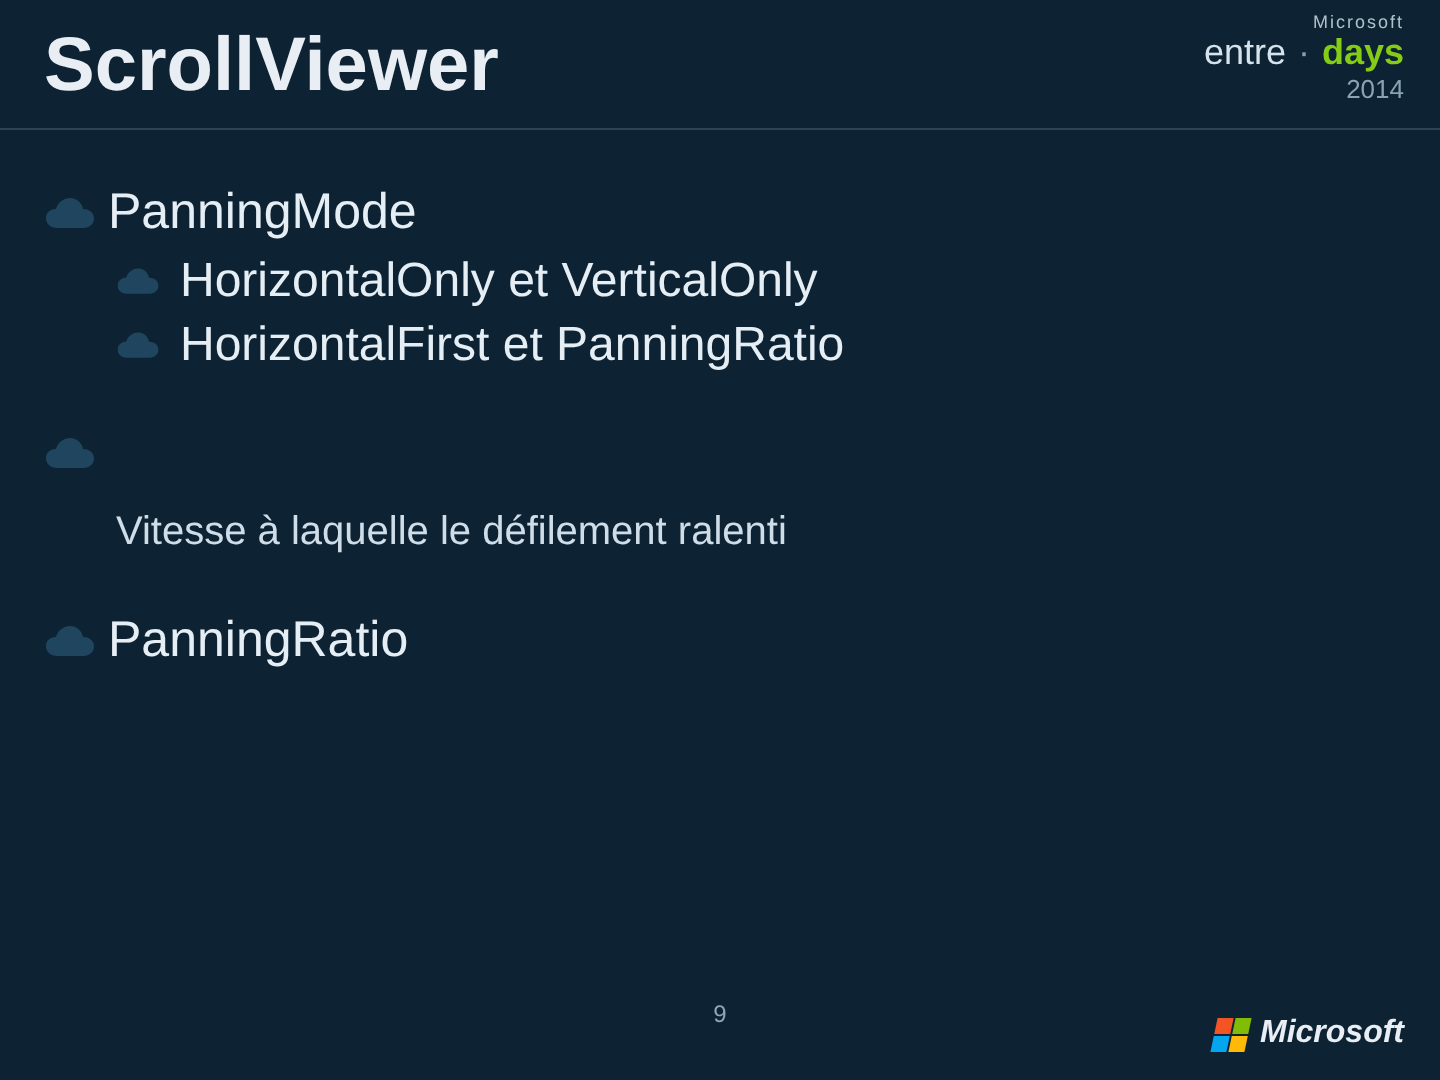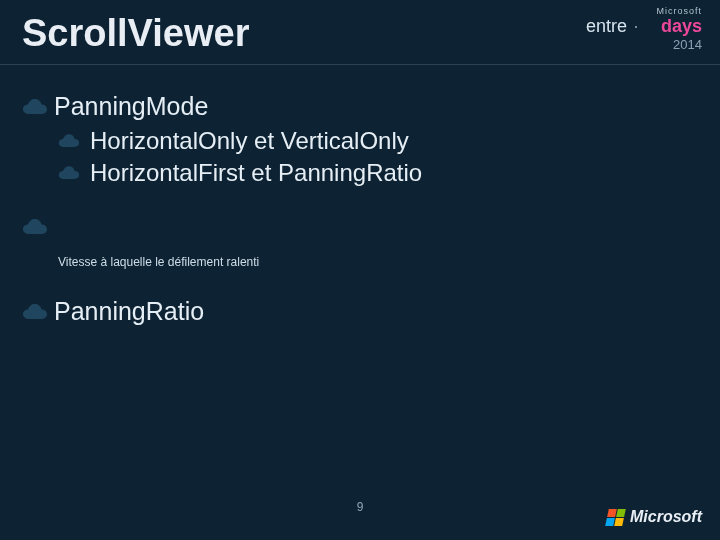--- a/index.html
+++ b/index.html
@@ -2,27 +2,27 @@
 <html><head>
   <meta charset="utf-8">
   <style>
     html,body{margin:0;padding:0;width:720px;height:540px;background:#0d2333;font-family:"Segoe UI",Arial,sans-serif;overflow:hidden;}
     .slide{position:relative;width:720px;height:540px;color:#fff;}
     .title{position:absolute;left:22px;top:12px;font-size:38px;font-weight:700;color:#e8eef4;}
     .header-brand{position:absolute;right:18px;top:6px;text-align:right;}
     .ms-top{font-size:9px;letter-spacing:1px;color:#b0c1ce;}
     .td-row{display:flex;align-items:baseline;gap:6px;justify-content:flex-end;}
     .td-tech{font-size:18px;color:#d7e3ec;}
-    .td-days{font-size:18px;font-weight:700;color:#ec4899;margin-left:16px;}
+    .td-days{font-size:18px;font-weight:700;color:#84cc16;}
     .td-year{font-size:13px;color:#8aa2b4;}
     .hrule{position:absolute;left:0;top:64px;width:720px;height:1px;background:#2c4356;}
     .body{position:absolute;left:22px;top:86px;right:30px;}
     .b1{display:flex;align-items:center;gap:6px;margin:6px 0;font-size:25px;color:#e6eef5;}
     .b2{display:flex;align-items:center;gap:10px;margin:4px 0 4px 36px;font-size:24px;color:#e6eef5;}
-    .sub{margin:20px 0 0 36px;font-size:12px;color:#cfdde8;}
+    .sub{margin:20px 0 0 36px;font-size:20px;color:#cfdde8;}
     .gap{height:22px;}
     .cloud{flex:0 0 auto;display:inline-block;}
     .cloud svg{display:block;}
     .para{margin:4px 0 0 36px;font-size:25px;color:#e6eef5;line-height:1.15;max-width:620px;}
     .pagenum{position:absolute;left:0;right:0;bottom:26px;text-align:center;font-size:12px;color:#8fa6b7;}
     .footer-logo{position:absolute;right:18px;bottom:14px;display:flex;align-items:center;gap:6px;}
     .ms-word{font-size:16px;font-style:italic;font-weight:700;color:#e8eef4;}
     .flag{display:grid;grid-template-columns:8px 8px;grid-template-rows:8px 8px;gap:1px;transform:skewX(-12deg);}
     .flag span{display:block;}
     .f1{background:#f35426;} .f2{background:#81bc06;} .f3{background:#05a6f0;} .f4{background:#ffba08;}

